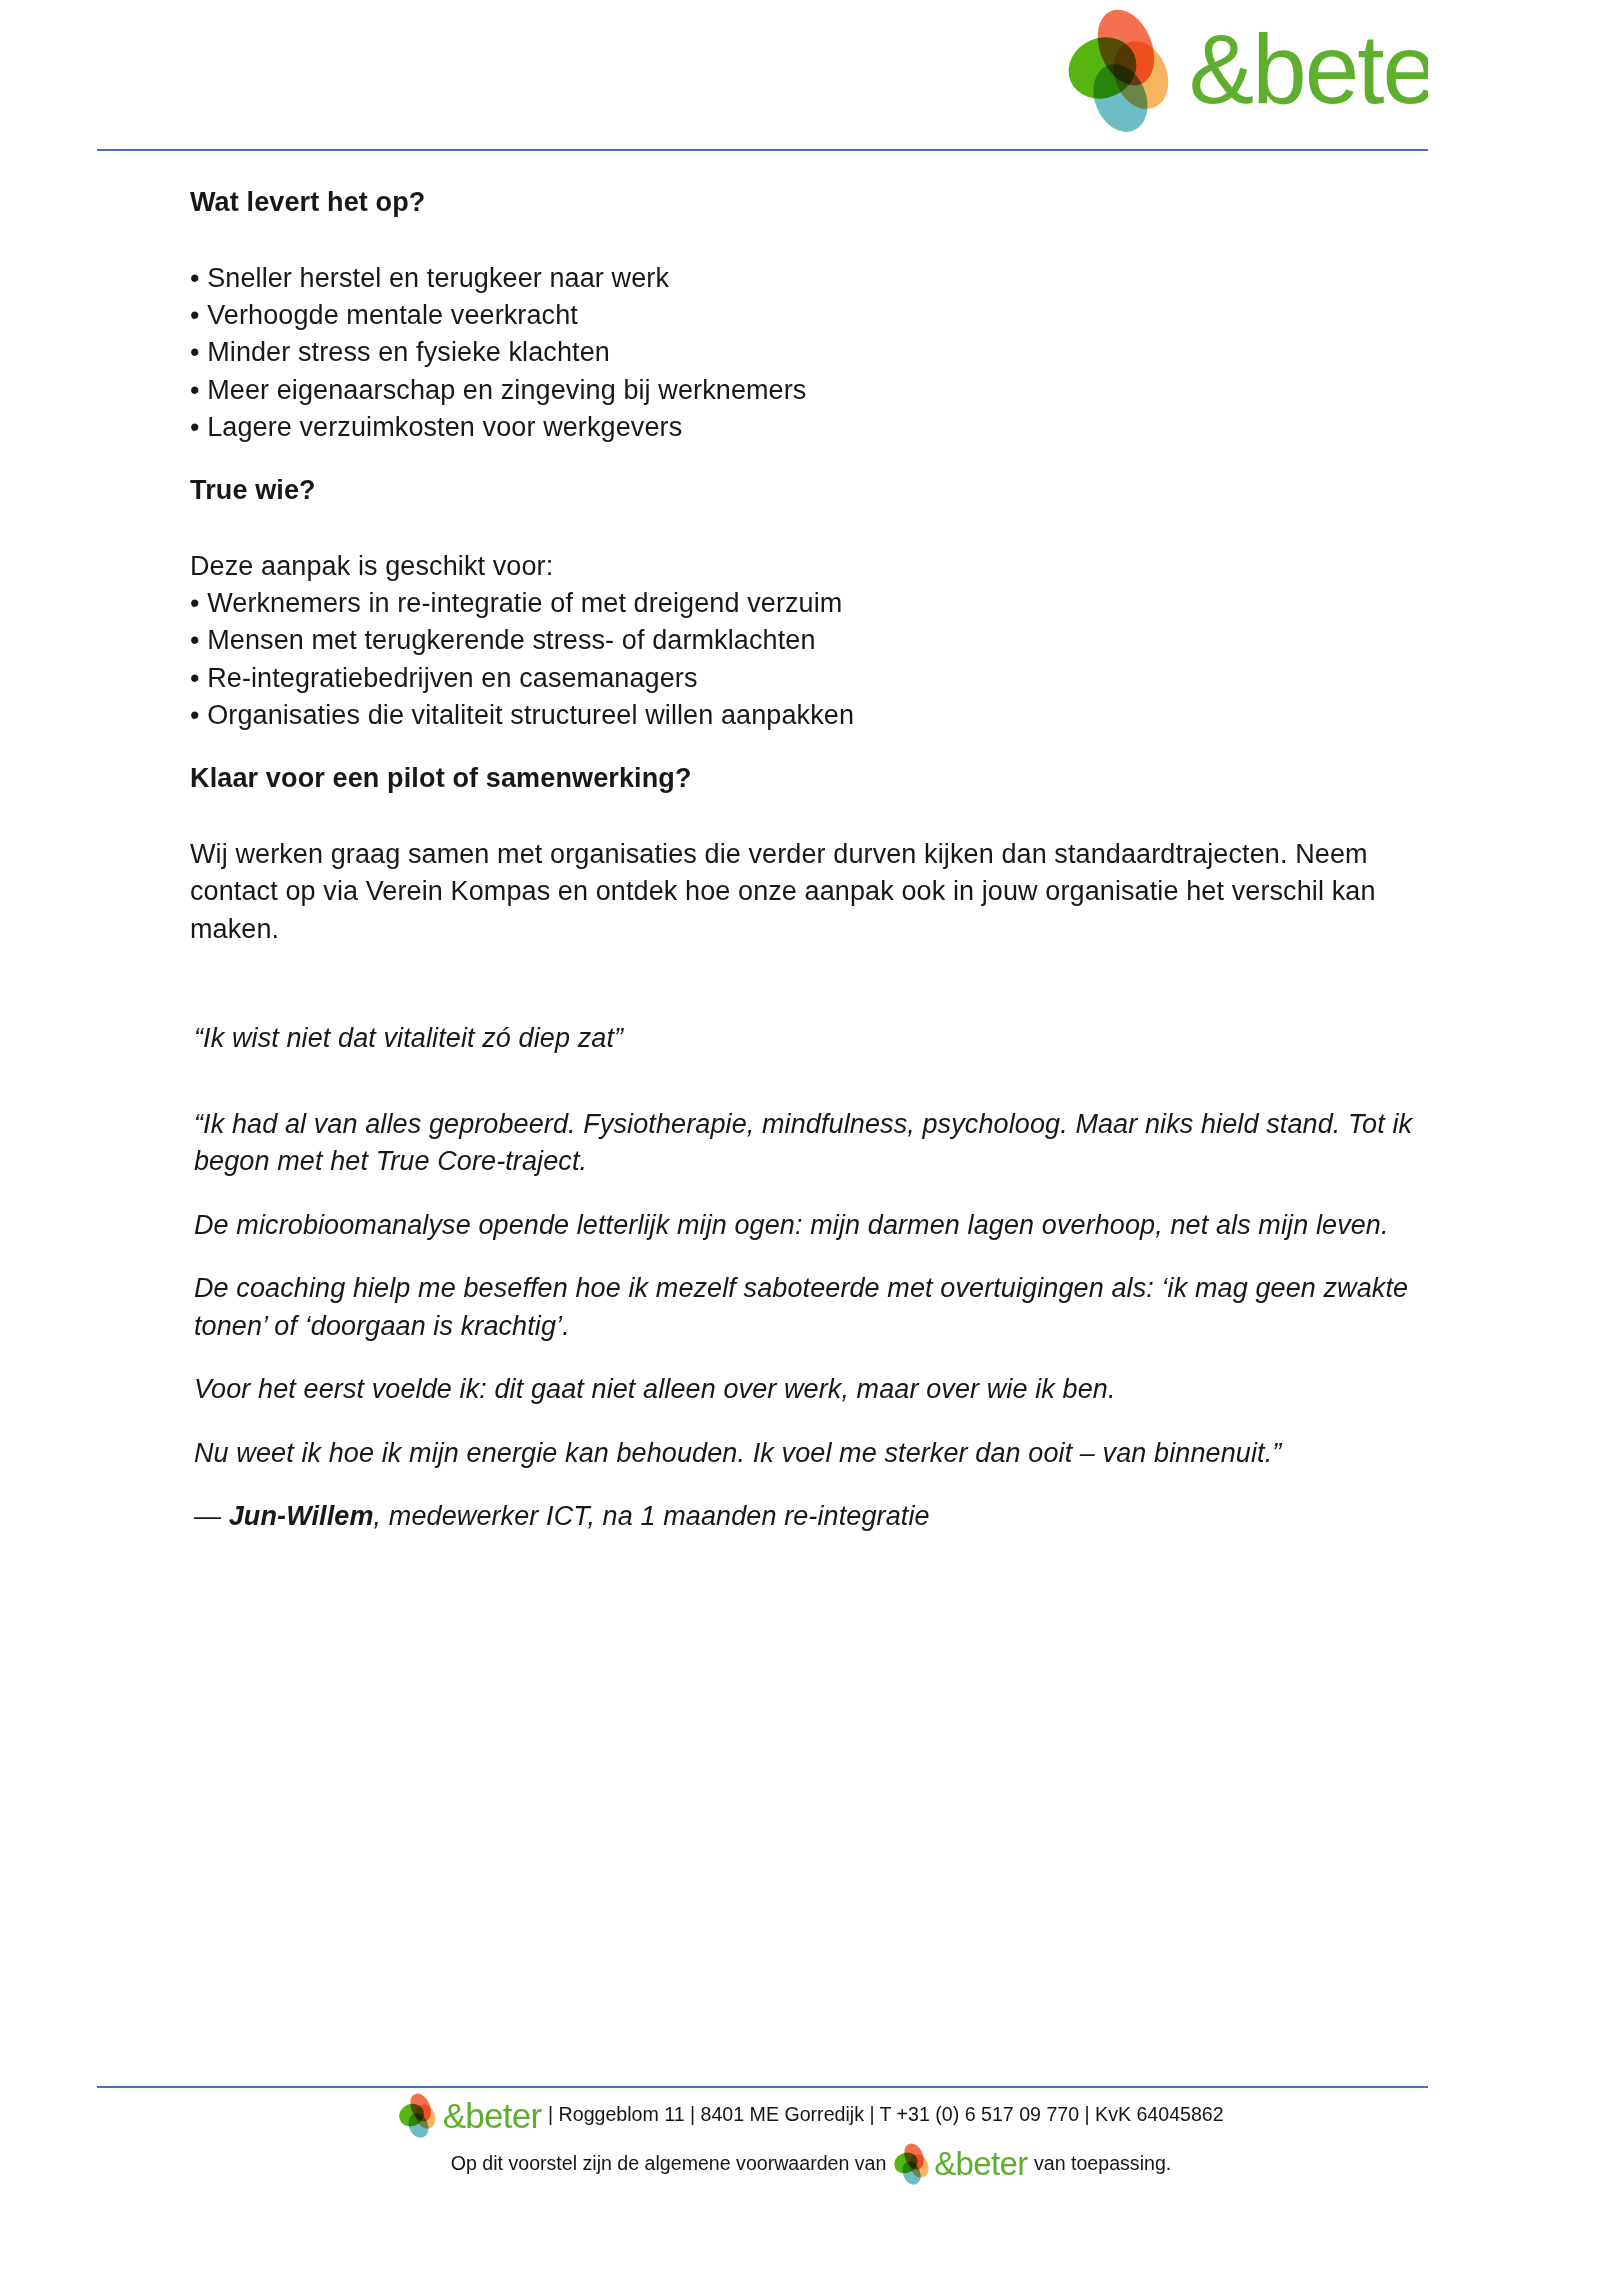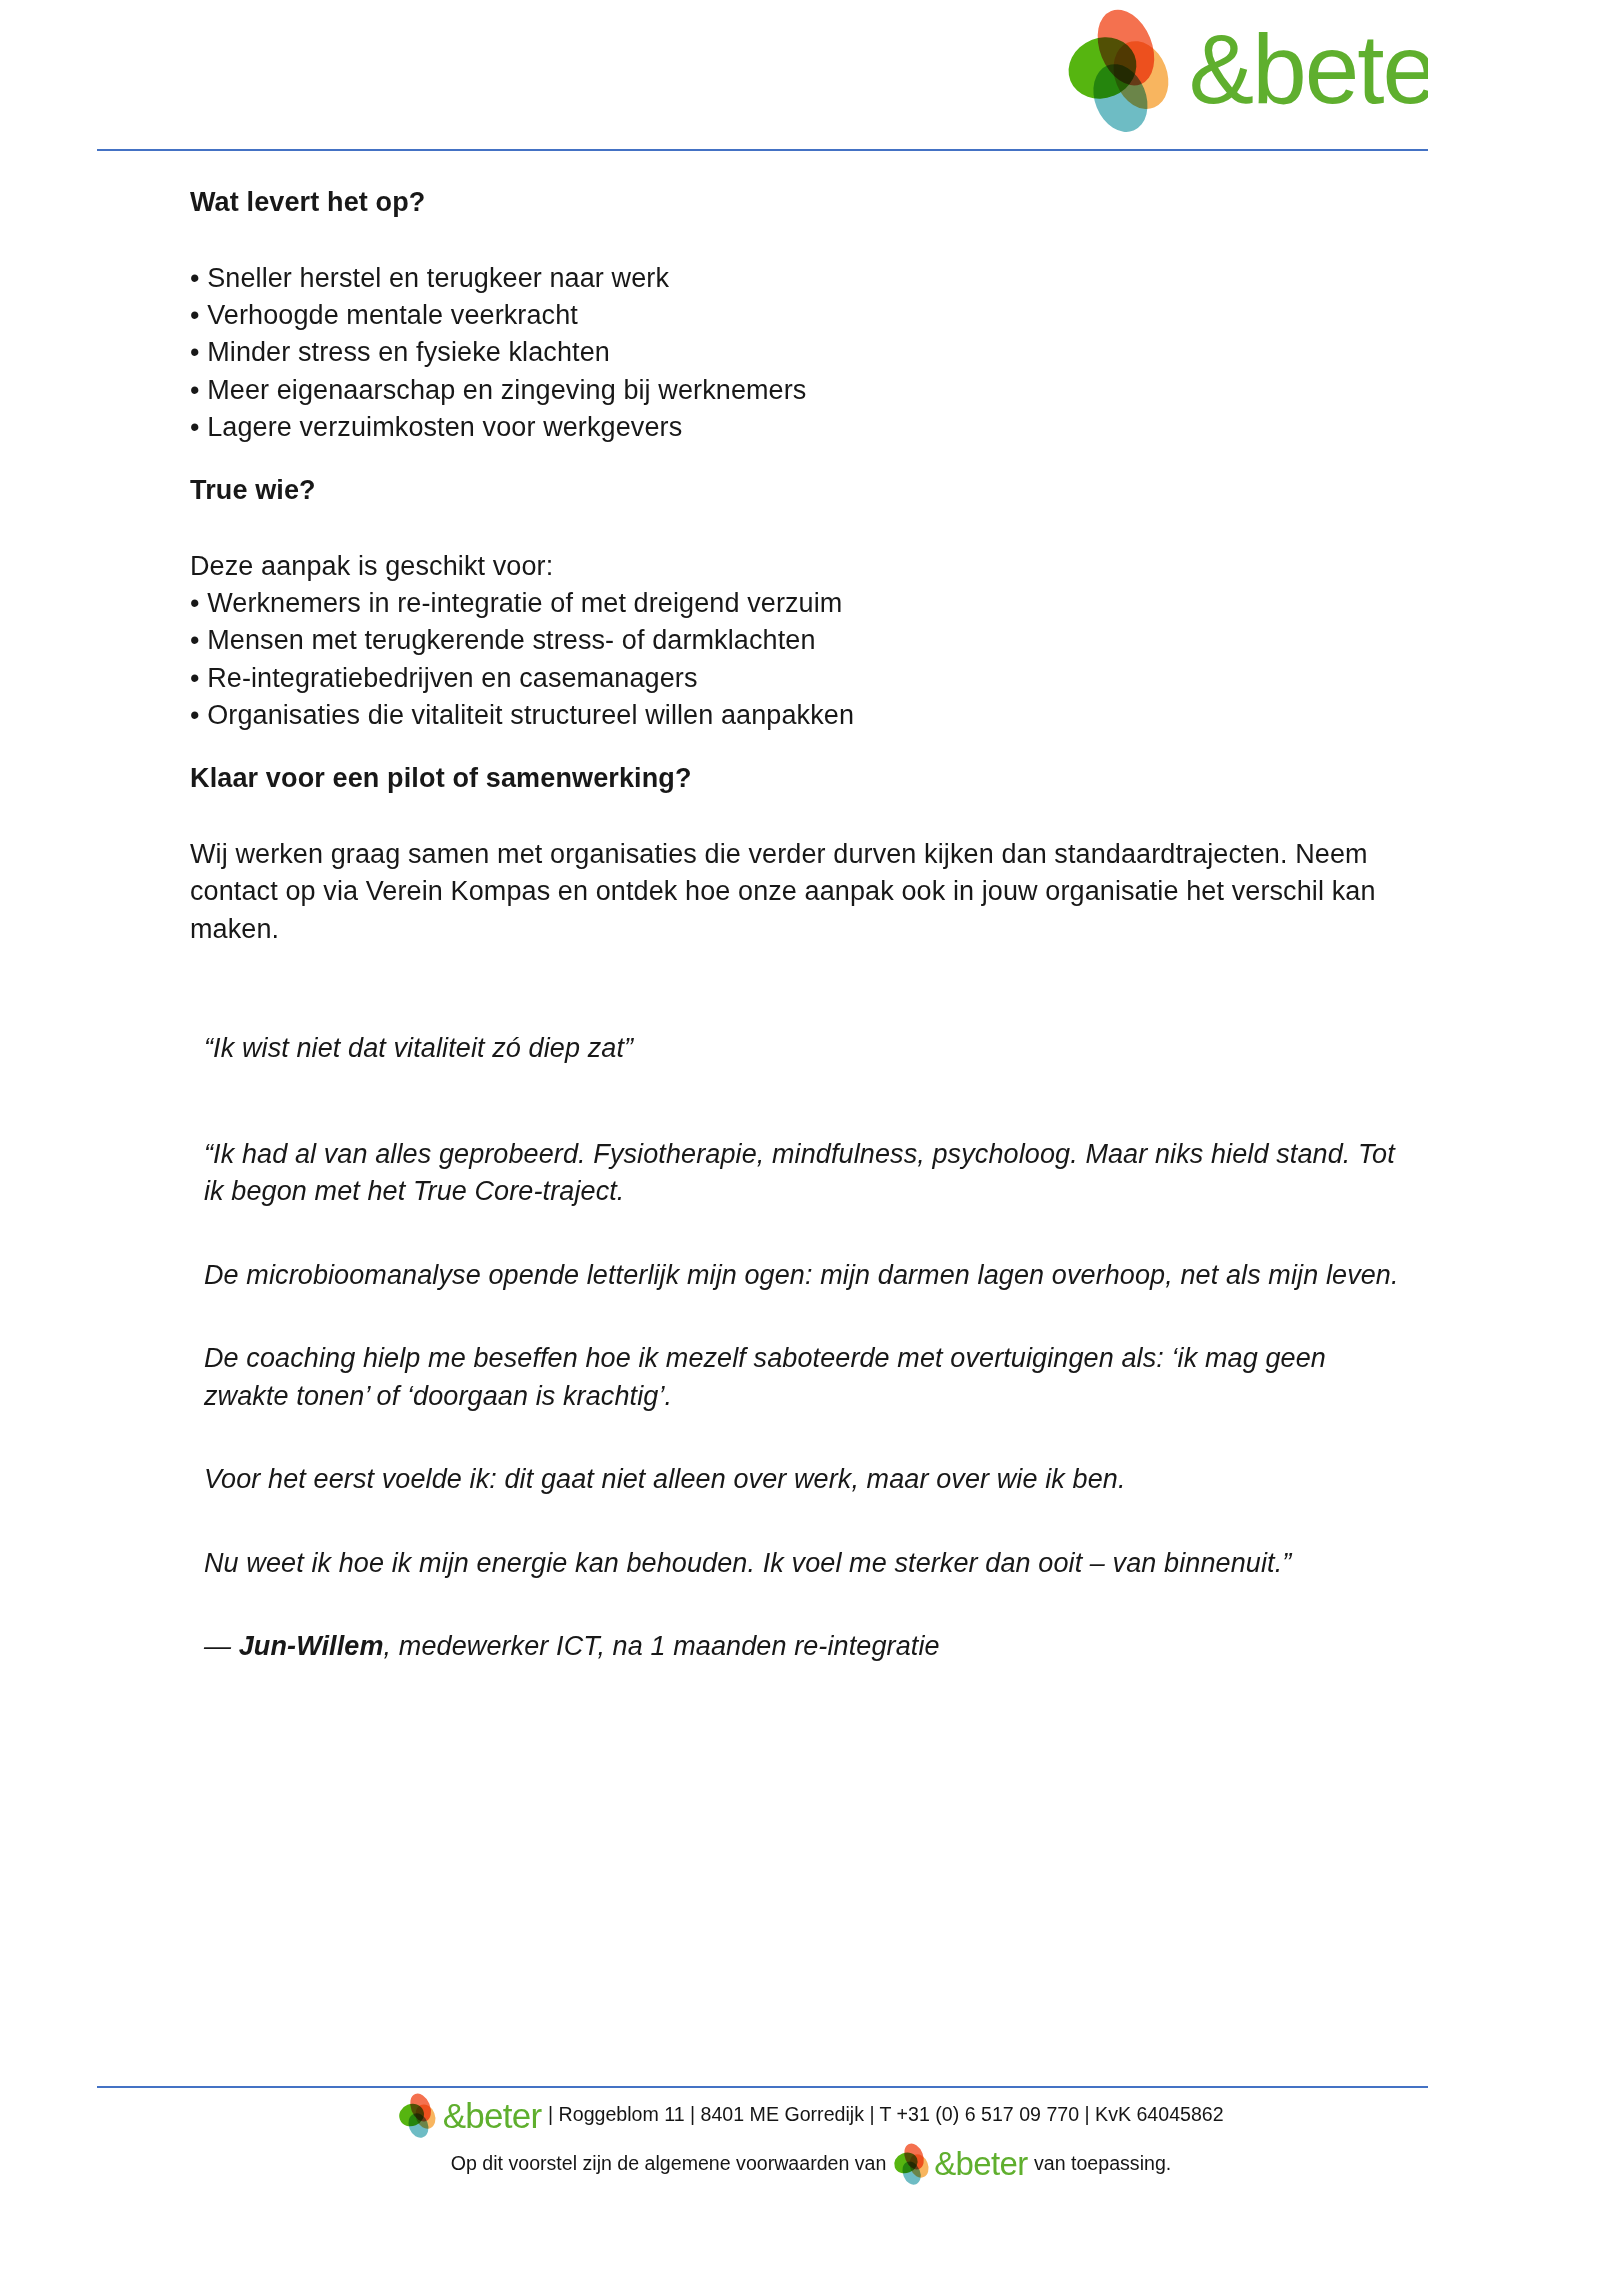--- a/index.html
+++ b/index.html
@@ -113,21 +113,21 @@
     font-weight: 400;
     line-height: 1.38;
     margin: 0;
     letter-spacing: 0.004em;
   }
   .quote {
     font-size: 27px;
     font-weight: 400;
     font-style: italic;
     line-height: 1.38;
-    margin: 14px;
+    margin: 4px;
     letter-spacing: 0.004em;
   }
   .quote b { font-weight: 700; font-style: italic; }
 
   .gap-sm  { height: 18.3px; }
   .gap-md  { height: 29px; }
   .gap-lg  { height: 41px; }
   .gap-xl  { height: 68px; }
 
   

